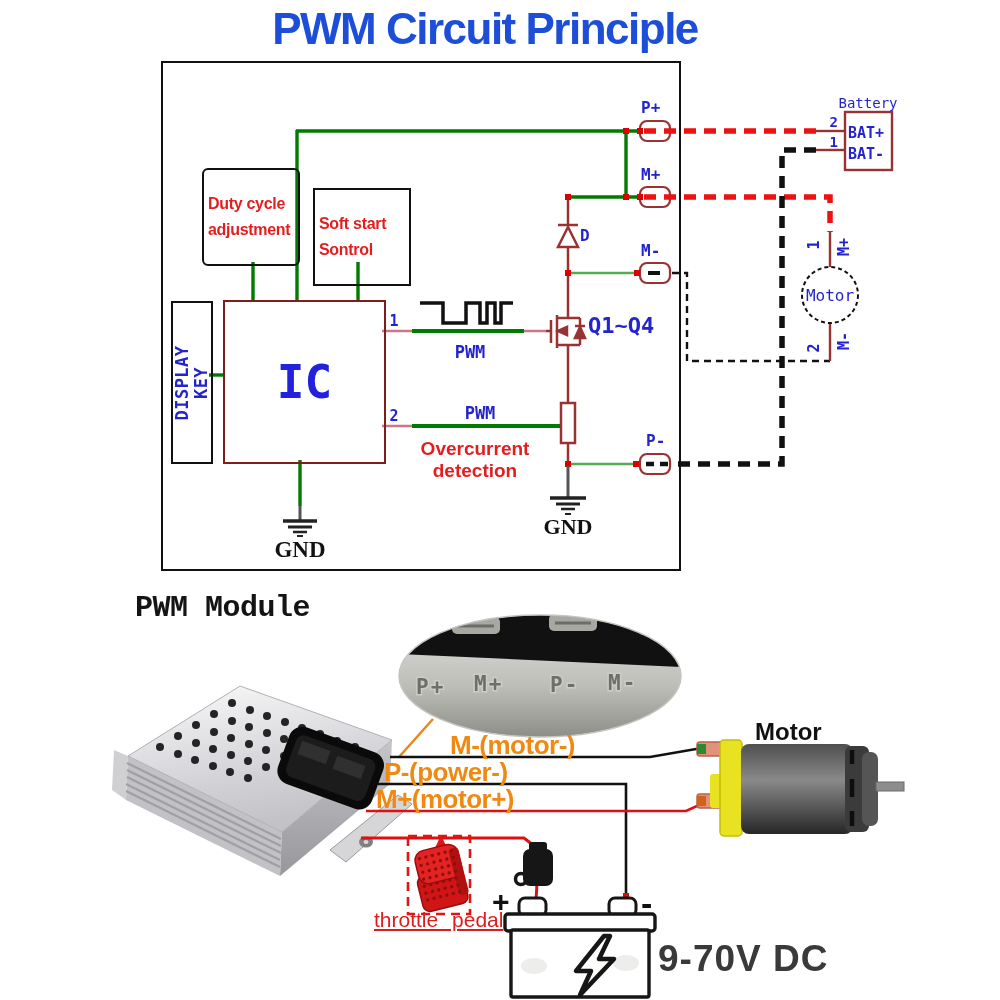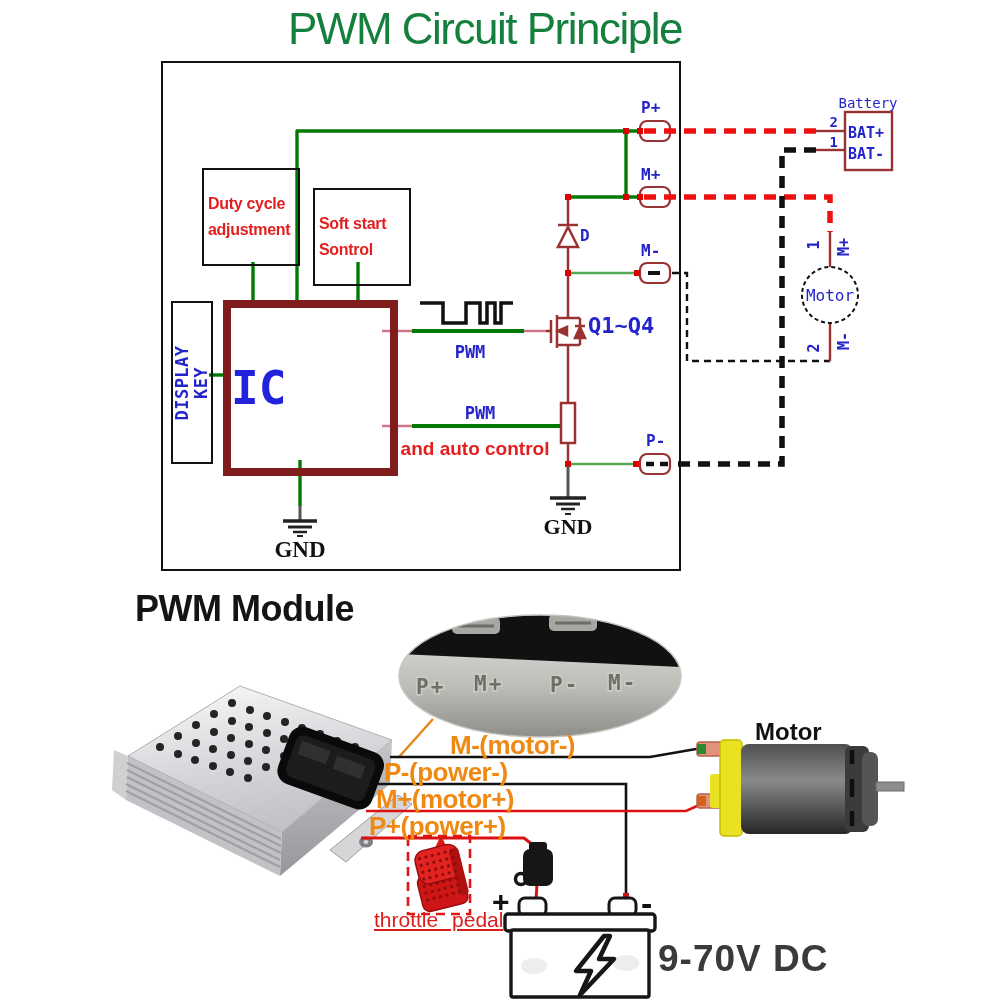--- a/index.html
+++ b/index.html
@@ -1,32 +1,32 @@
 <!DOCTYPE html>
 <html><head>
 <meta charset="utf-8">
 <style>
   html,body{margin:0;padding:0;background:#fff;}
   .stage{position:relative;width:1000px;height:1000px;background:#fff;overflow:hidden;
          font-family:"Liberation Sans",sans-serif;}
   .abs{position:absolute;white-space:nowrap;}
-  .title{left:160px;top:4px;width:650px;text-align:center;font-size:44px;font-weight:normal;
-         letter-spacing:-1.5px;color:#15803d;}
+  .title{left:160px;top:4px;width:650px;text-align:center;font-size:44px;font-weight:bold;
+         letter-spacing:-1.5px;color:#1d4ed8;}
   .redbox{border:2px solid #111;color:#e41e1e;font-weight:bold;font-size:16px;
           line-height:26px;display:flex;flex-direction:column;justify-content:center;
           align-items:flex-start;padding-left:4px;letter-spacing:-0.3px;}
-  .icbox{border:8px solid #7f1d1d;display:flex;align-items:center;
+  .icbox{border:2px solid #7f1d1d;display:flex;align-items:center;justify-content:center;
          font-family:"DejaVu Sans Mono",monospace;font-weight:bold;font-size:46px;color:#2222dd;}
   .dispbox{border:2px solid #111;display:flex;align-items:center;justify-content:center;}
   .dispinner{transform:rotate(-90deg);text-align:center;font-family:"DejaVu Sans Mono",monospace;
          font-weight:bold;font-size:17px;line-height:19px;color:#2424cc;letter-spacing:0.5px;}
   .octext{left:384px;top:438px;width:182px;text-align:center;color:#e41e1e;font-weight:bold;
           font-size:19px;line-height:22px;white-space:normal;}
-  .heading{left:135px;top:592px;font-size:36px;font-weight:bold;letter-spacing:-0.5px;
-           color:#141414;line-height:33px;}
+  .heading{left:135px;top:592px;font-size:30px;font-weight:bold;letter-spacing:-0.5px;
+           color:#141414;line-height:33px;font-family:Liberation Mono, monospace;}
   .wlabel{font-size:26px;font-weight:bold;color:#ef8912;letter-spacing:-0.5px;}
   .motor2{left:755px;top:718px;font-size:24px;font-weight:bold;color:#111;}
   .pedal{left:374px;top:908px;font-size:21px;color:#dd1c1c;word-spacing:8px;text-decoration:underline;}
   .volts{left:658px;top:938px;font-size:37px;font-weight:bold;color:#3a3a3a;letter-spacing:1px;}
   .sign{font-weight:bold;color:#111;}
   svg{position:absolute;left:0;top:0;}
 </style>
 </head>
 <body>
 
@@ -332,21 +332,21 @@
   <rect x="505" y="914" width="150" height="17" rx="3" fill="#fff" stroke="#161616" stroke-width="3.4"></rect>
   <rect x="511" y="930" width="138" height="67" rx="2" fill="#fff" stroke="#161616" stroke-width="3.4"></rect>
   <ellipse cx="534" cy="966" rx="13" ry="8" fill="#ededeb"></ellipse>
   <ellipse cx="626" cy="963" rx="13" ry="8" fill="#ededeb"></ellipse>
   <path d="M604,936 L576,971 L591,971 L580,995 L614,959 L599,959 L610,936 Z" fill="#fdfdfb" stroke="#161616" stroke-width="4.5" stroke-linejoin="round"></path>
 </g>
 </svg>
 
 <div class="abs title">PWM Circuit Principle</div>
 
-<div class="abs redbox" style="left:202px;top:168px;width:90px;height:94px;">
+<div class="abs redbox" style="left:202px;top:168px;width:90px;height:94px;border-radius:6px;">
   <span>Duty cycle</span>
   <span>adjustment</span>
 </div>
 
 <div class="abs redbox" style="left:313px;top:168px;width:90px;height:94px;margin-top:20px;">
   <span>Soft start</span>
   <span>Sontrol</span>
 </div>
 
 <div class="abs dispbox" style="left:171px;top:301px;width:38px;height:159px;">
@@ -354,31 +354,30 @@
     <div>DISPLAY</div>
     <div>KEY</div>
   </div>
 </div>
 
 <div class="abs icbox" style="left:223px;top:300px;width:159px;height:160px;">
   <span>IC</span>
 </div>
 
 <div class="abs octext">
-  <div>and auto control</div>
+  <div>Overcurrent detection</div>
 </div>
 
 <div class="abs heading">
   <div>PWM Module</div>
 </div>
 
 <div class="abs wlabel" style="left:402px;top:730px;margin-left:48px;">M-(motor-)</div>
 <div class="abs wlabel" style="left:384px;top:757px;">P-(power-)</div>
 <div class="abs wlabel" style="left:376px;top:784px;">M+(motor+)</div>
-<div class="abs wlabel" style="left:369px;top:811px;">P+(power+)</div>
 
 <div class="abs motor2">Motor</div>
 <div class="abs pedal">throttle  pedal</div>
 <div class="abs volts">9-70V DC</div>
 <div class="abs sign" style="left:492px;top:885px;font-size:30px;">+</div>
 <div class="abs sign" style="left:641px;top:884px;font-size:34px;">-</div>
 
 </div>
 
 </body></html>

